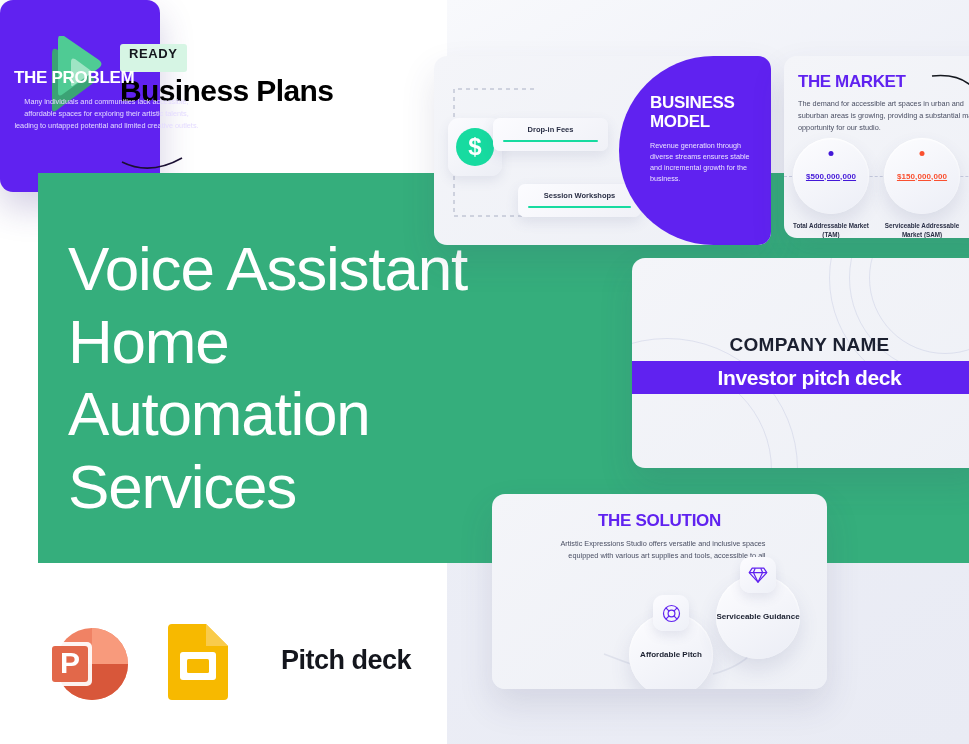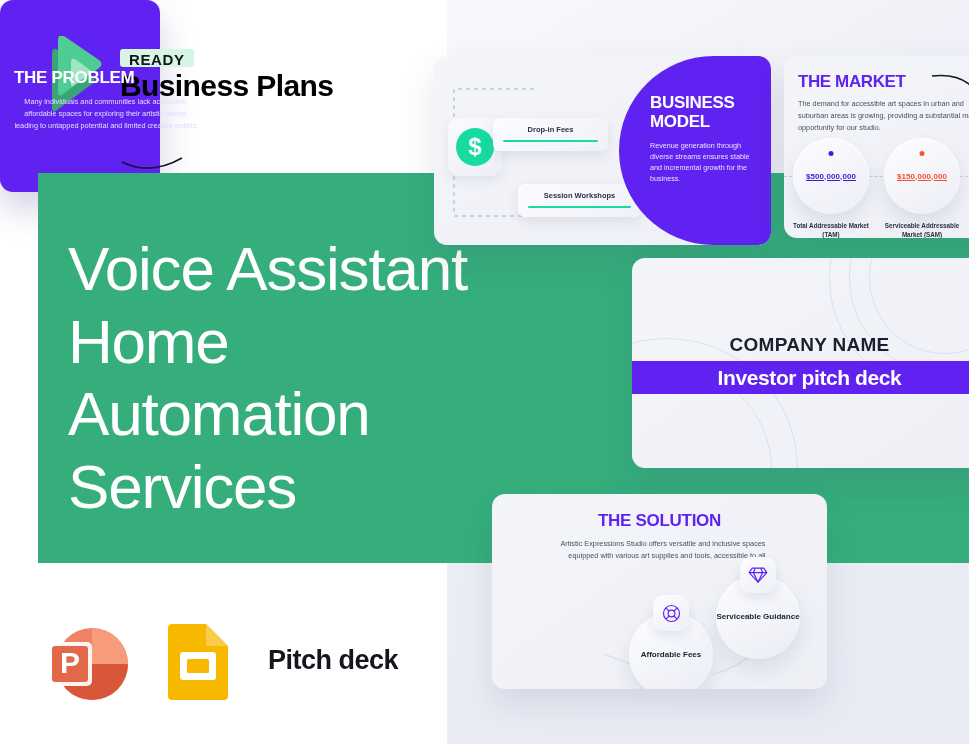--- a/index.html
+++ b/index.html
@@ -20,38 +20,38 @@
     position:absolute;left:38px;top:173px;width:931px;height:390px;
     background:#35ae7c;
   }
 
   
   .brand{position:absolute;left:38px;top:36px;display:flex;align-items:center;gap:14px;}
   .brand-mark{width:68px;height:78px;position:relative;flex:none;}
   .brand-text{display:flex;flex-direction:column;gap:3px;}
   .ready-badge{
     align-self:flex-start;background:#d6f5e4;color:#14161d;
-    font-size:15px;font-weight:bold;letter-spacing:.6px;
-    padding:3px 9px 0;border-radius:3px;line-height:1;
+    font-size:13px;font-weight:bold;letter-spacing:.6px;
+    padding:3px 9px 12px;border-radius:3px;line-height:1;
   }
   .brand-name{
     font-size:30px;font-weight:bold;color:#000000;letter-spacing:-.6px;line-height:1.05;
   }
 
   
   .headline{
     position:absolute;left:68px;top:233px;width:470px;
     color:#ffffff;font-size:62px;line-height:1.17;font-weight:400;
     letter-spacing:-1.2px;
   }
 
   
   .formats{position:absolute;left:44px;top:616px;display:flex;align-items:center;gap:22px;}
   .fmt-icon{width:88px;height:88px;position:relative;flex:none;}
-  .fmt-label{font-size:27px;font-weight:bold;color:#14161d;letter-spacing:-.5px;margin-left:4px;}
+  .fmt-label{font-size:27px;font-weight:bold;color:#14161d;letter-spacing:-.5px;margin-left:17px;}
 
   
   .card{
     position:absolute;border-radius:13px;
     background:linear-gradient(145deg,#f4f5f9 0%,#eef0f6 100%);
     box-shadow:0 16px 34px rgba(60,65,110,.13);
     overflow:hidden;
   }
 
   
@@ -278,21 +278,21 @@
 
     <div class="sol-node" id="sol-node-1">
       <div class="sol-badge">
         <svg width="19" height="19" viewBox="0 0 19 19" fill="none" stroke="#6022f0" stroke-width="1.2">
           <circle cx="9.5" cy="9.5" r="8"></circle>
           <circle cx="9.5" cy="9.5" r="3.4"></circle>
           <path d="M3.9 3.9l3.2 3.2M15.1 3.9l-3.2 3.2M3.9 15.1l3.2-3.2M15.1 15.1l-3.2-3.2"></path>
         </svg>
       </div>
       <div class="sol-circle">
-        <span>Affordable Fees</span>
+        <span>Affordable Pitch</span>
       </div>
     </div>
 
     <div class="sol-node" id="sol-node-2">
       <div class="sol-badge">
         <svg width="20" height="18" viewBox="0 0 20 18" fill="none" stroke="#6022f0" stroke-width="1.2" stroke-linejoin="round">
           <path d="M4.2 2.2h11.6l3 4.4L10 16.2 1.2 6.6z"></path>
           <path d="M1.2 6.6h17.6M7.2 2.2L5.4 6.6 10 16.2l4.6-9.6-1.8-4.4"></path>
         </svg>
       </div>

